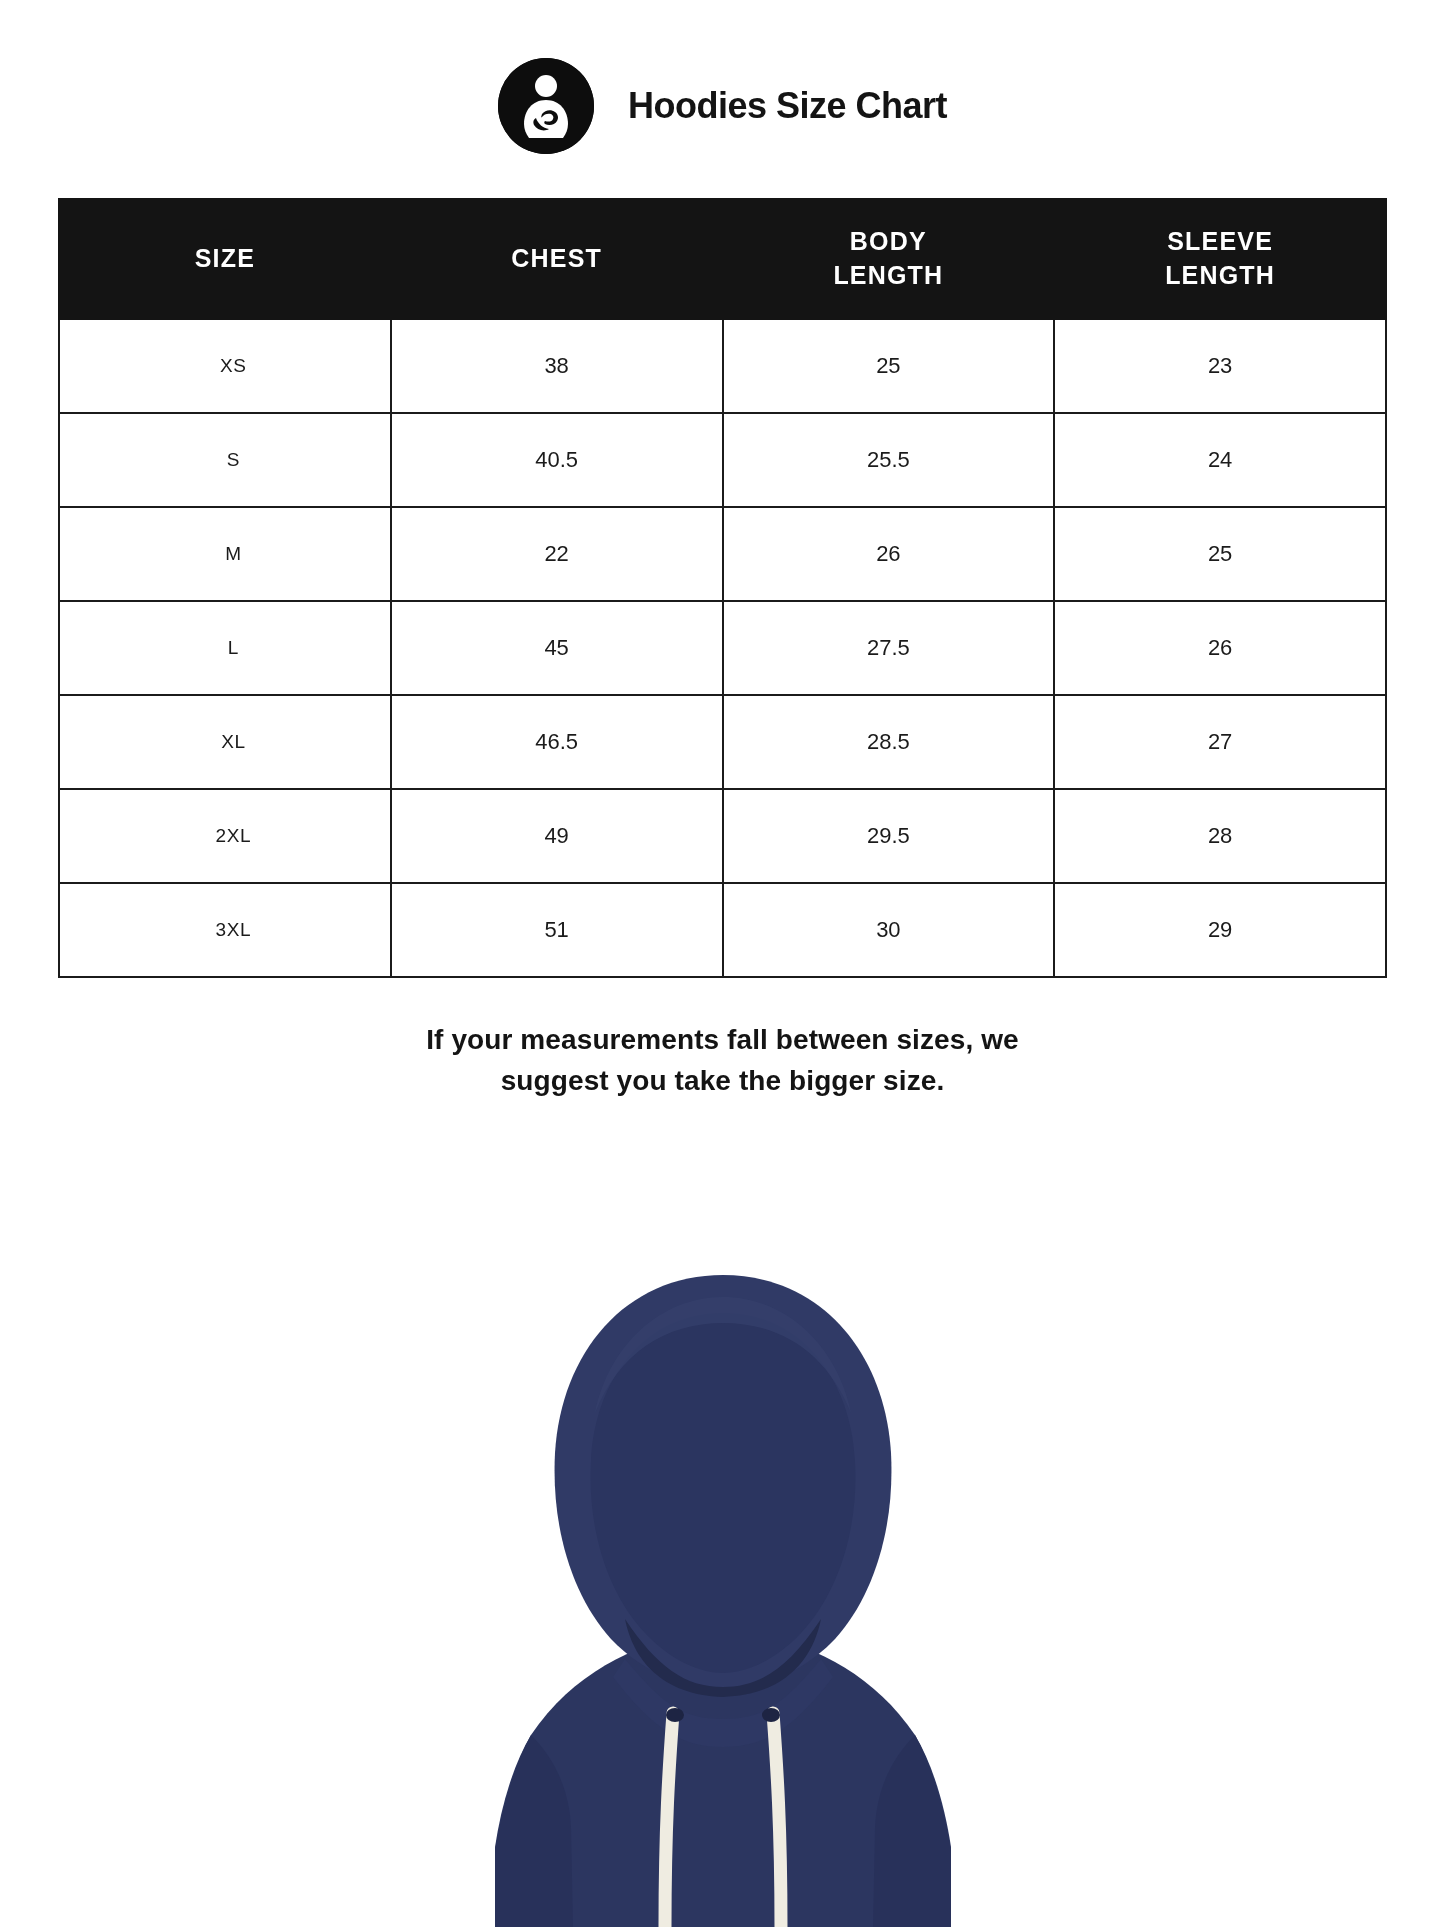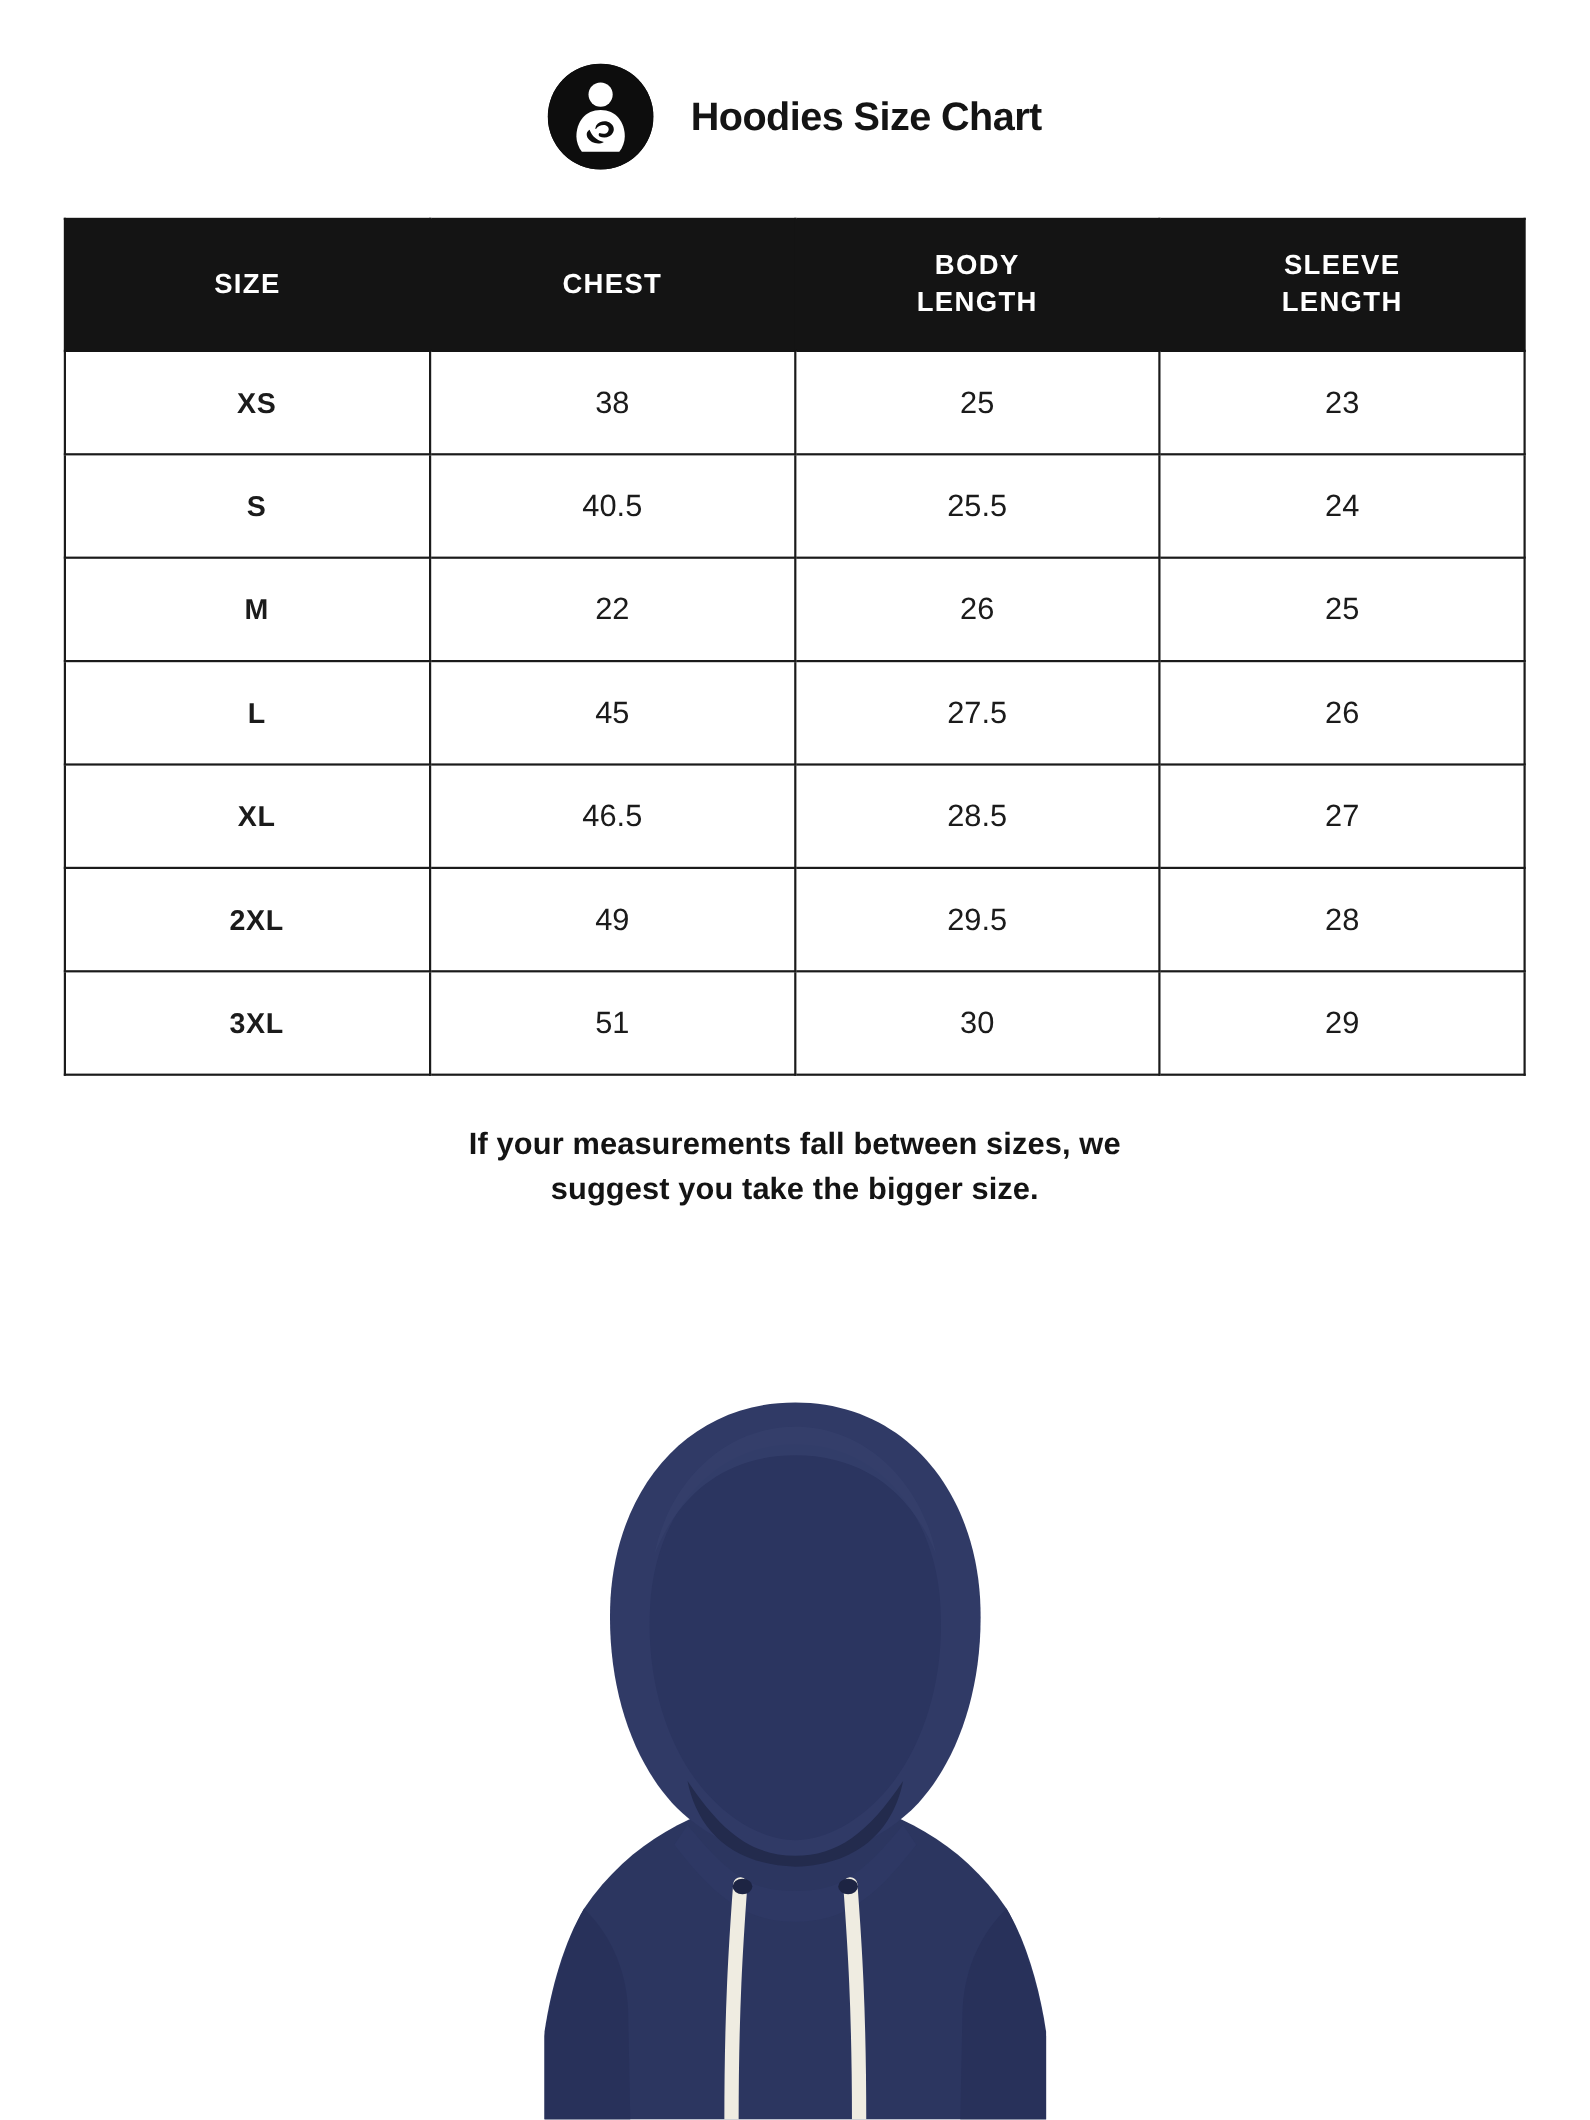--- a/index.html
+++ b/index.html
@@ -66,28 +66,28 @@
     font-size: 25px;
     font-weight: bold;
     letter-spacing: 1.2px;
     line-height: 1.35;
     height: 120px;
     padding: 8px 6px;
     border-color: #141414;
   }
   table.size-table tbody td {
     height: 94px;
-    font-size: 28px;
+    font-size: 22px;
     color: #1b1b1b;
     font-weight: normal;
     padding: 4px;
   }
   table.size-table tbody td.size-cell {
-    font-weight: bold;
-    font-size: 26px;
+    font-weight: normal;
+    font-size: 19px;
     letter-spacing: 0.6px;
     padding-left: 21px;
   }
   .col-size { width: 300px; }
   .col-chest { width: 300px; }
   .col-body { width: 300px; }
   .col-sleeve { width: 300px; }
 
   
   .note {

